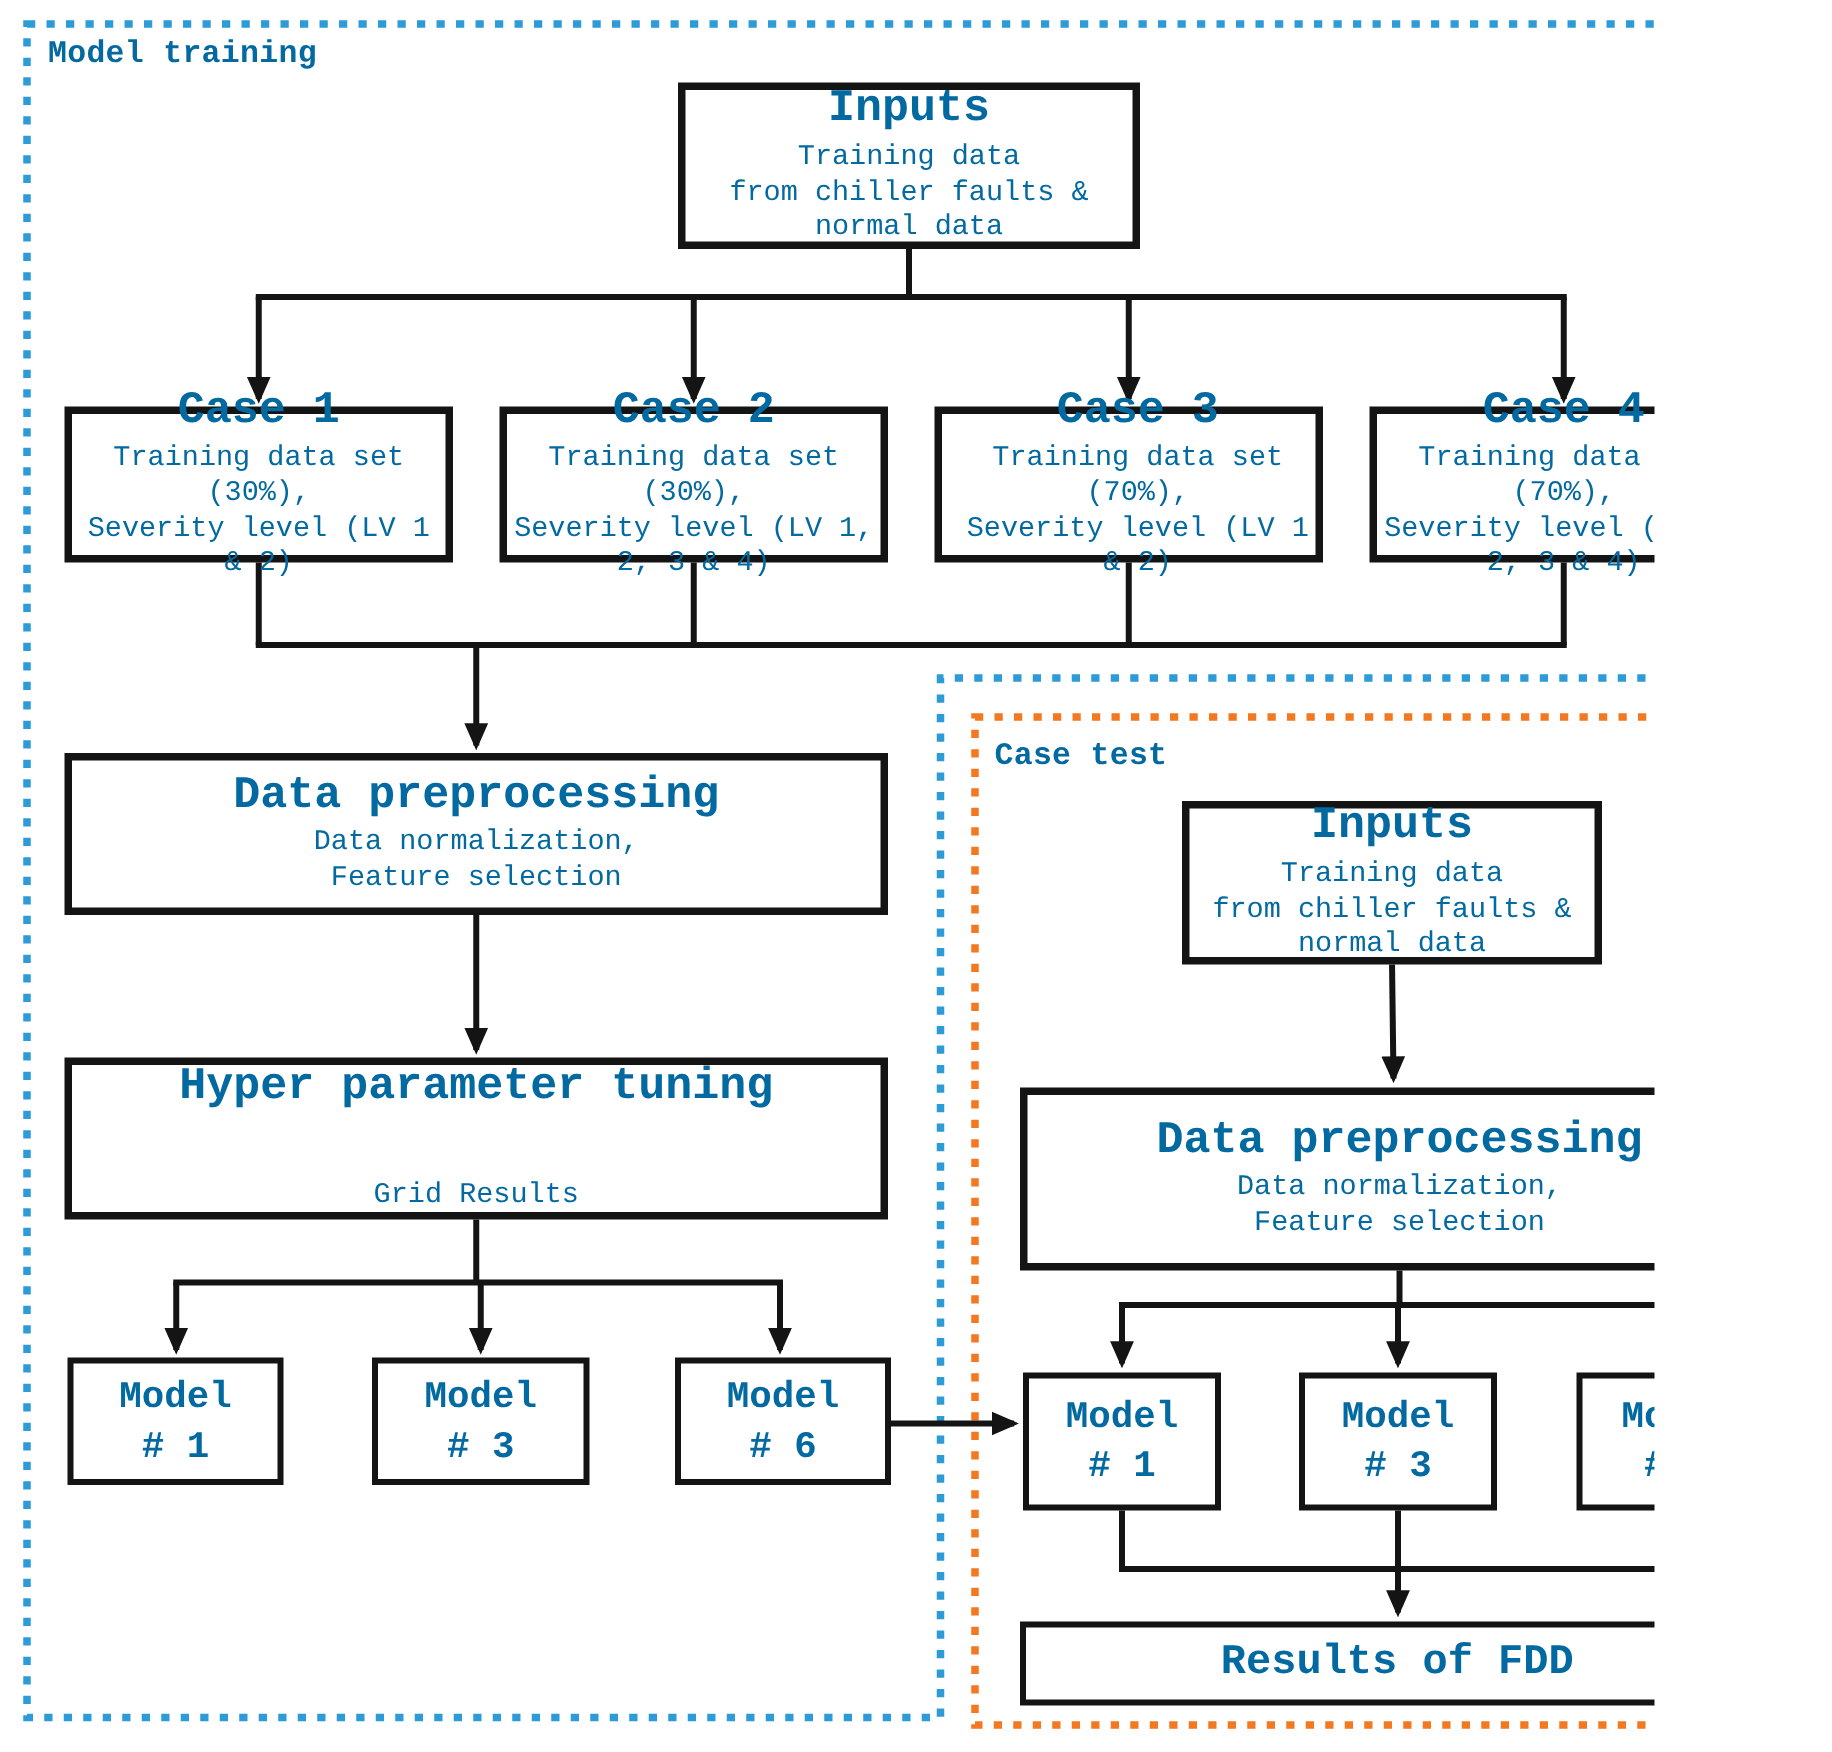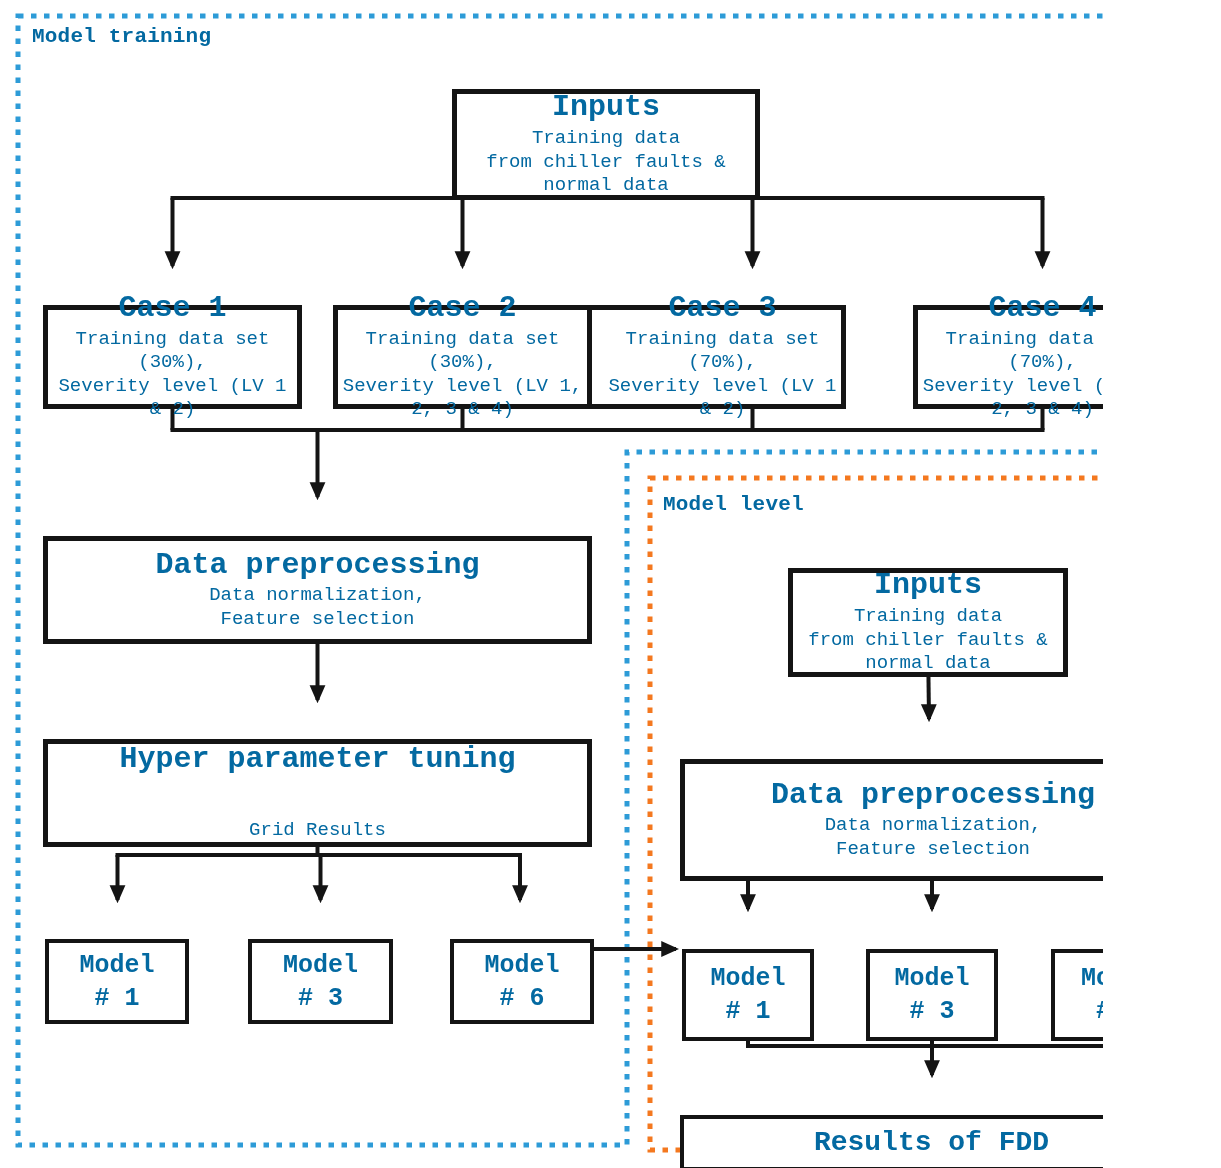--- a/index.html
+++ b/index.html
@@ -8,21 +8,21 @@
     font-family:Liberation Mono, monospace;color:#0369a1;
   }
   svg.lines{position:absolute;left:0;top:0;z-index:1;}
   .region-label{
     position:absolute;z-index:3;font-weight:bold;font-size:21px;line-height:1;
     letter-spacing:0.2px;
   }
   .box{
     position:absolute;z-index:2;background:#ffffff;border:5px solid #141414;
     box-sizing:border-box;display:flex;flex-direction:column;align-items:center;
-    justify-content:center;text-align:center;margin-top:34px;
+    justify-content:center;text-align:center;
   }
   .box.small{border-width:4px;}
   .box .title{font-weight:bold;font-size:30px;line-height:1.12;}
   .box .sub{font-size:19px;line-height:1.24;margin-top:2px;}
   .box.model .mline{font-weight:bold;font-size:25px;line-height:1.32;}
   .box.results .title{font-size:28px;line-height:1.1;}
 </style>
 </head>
 <body>
 
@@ -69,21 +69,21 @@
       <line x1="932" y1="870" x2="932" y2="909" marker-end="url(#ah)"></line>
       <line x1="1118.5" y1="870" x2="1118.5" y2="909" marker-end="url(#ah)"></line>
 
       <path d="M748,1005 V1046 M932,1005 V1046 M1118.5,1005 V1046"></path>
       <path d="M746,1046 H1120.5"></path>
       <line x1="932" y1="1046" x2="932" y2="1075" marker-end="url(#ah)"></line>
     </g>
   </svg>
 
   <div class="region-label" style="left:32px;top:26px;">Model training</div>
-  <div class="region-label" style="left:663px;top:494px;">Model level</div>
+  <div class="region-label" style="left:663px;top:494px;">Case test</div>
 
   <div class="box" style="left:452px;top:55px;width:308px;height:111px;">
     <div class="title">Inputs</div>
     <div class="sub">
       <div>Training data</div>
       <div>from chiller faults &amp; normal data</div>
     </div>
   </div>
 
   <div class="box" style="left:43px;top:271px;width:259px;height:104px;">
@@ -95,21 +95,21 @@
   </div>
 
   <div class="box" style="left:333px;top:271px;width:259px;height:104px;">
     <div class="title">Case 2</div>
     <div class="sub">
       <div>Training data set (30%),</div>
       <div>Severity level (LV 1, 2, 3 &amp; 4)</div>
     </div>
   </div>
 
-  <div class="box" style="left:587px;top:271px;width:259px;height:104px;padding-left:12px;">
+  <div class="box" style="left:623px;top:271px;width:259px;height:104px;padding-left:12px;">
     <div class="title">Case 3</div>
     <div class="sub">
       <div>Training data set (70%),</div>
       <div>Severity level (LV 1 &amp; 2)</div>
     </div>
   </div>
 
   <div class="box" style="left:913px;top:271px;width:259px;height:104px;">
     <div class="title">Case 4</div>
     <div class="sub">

